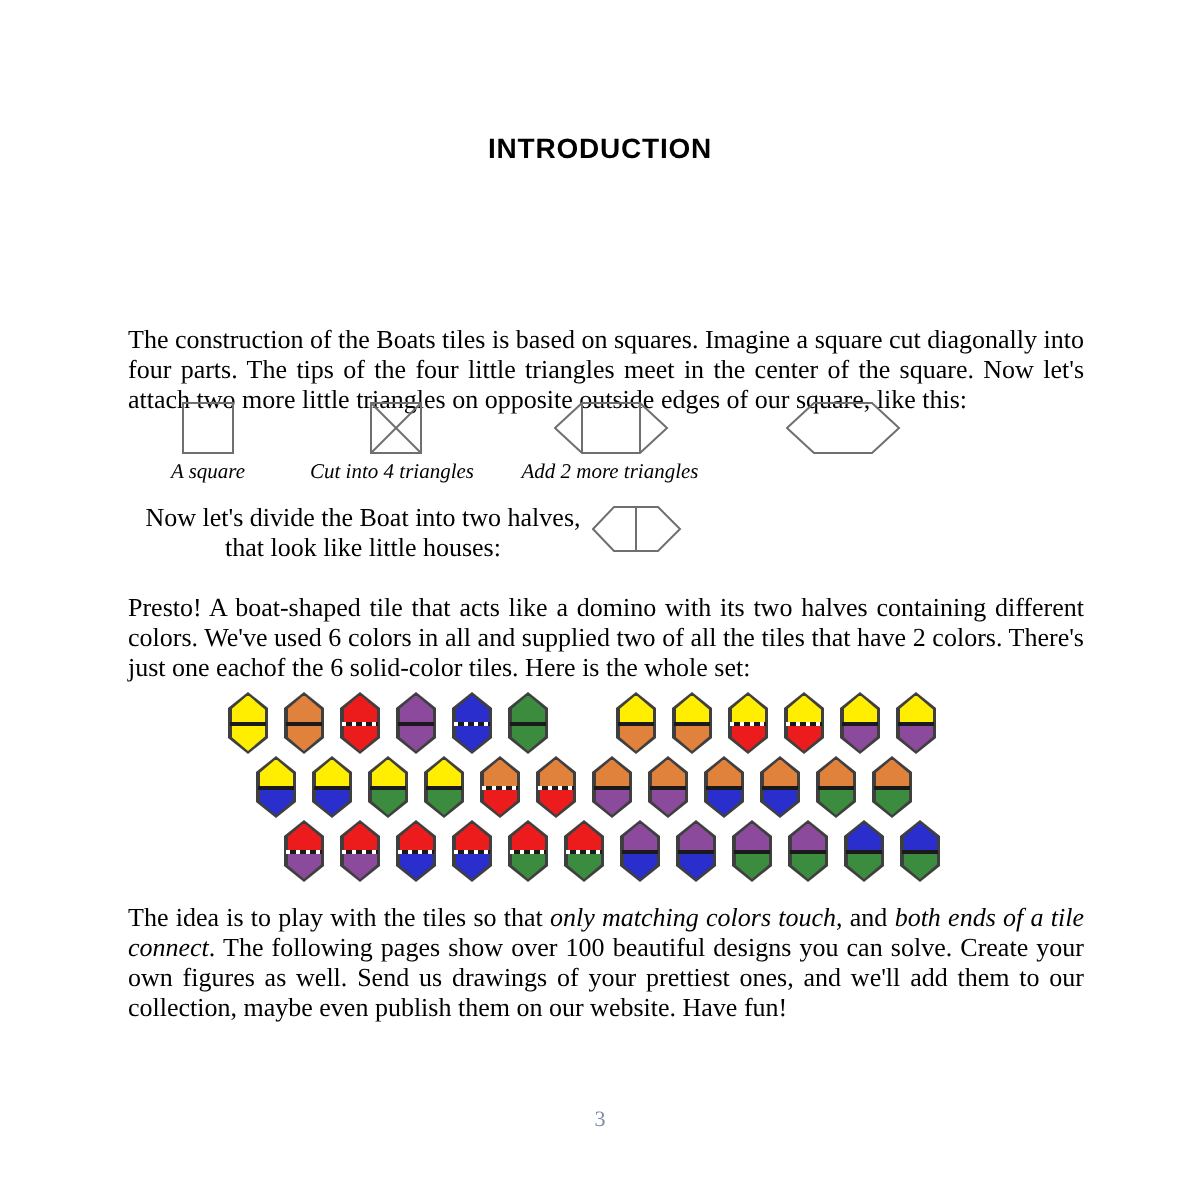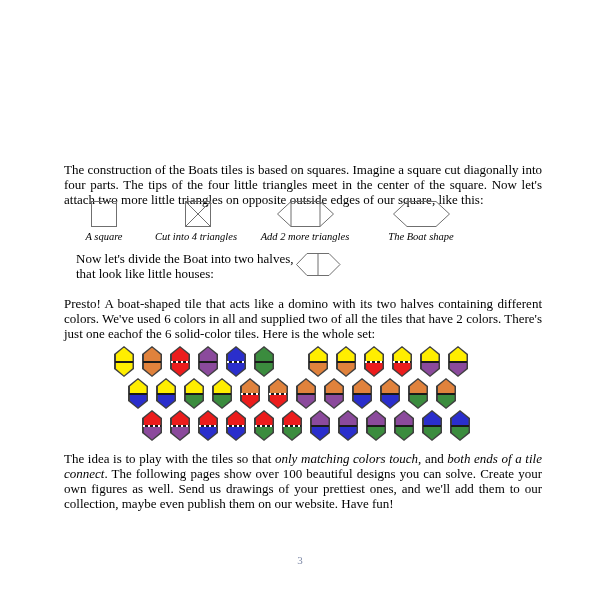--- a/index.html
+++ b/index.html
@@ -10,21 +10,21 @@
   }
   .title {
     position:absolute; top:66px; left:0; width:100%; text-align:center;
     font-family:"Liberation Sans","DejaVu Sans",sans-serif;
     font-weight:bold; font-size:14px; letter-spacing:0.4px;
   }
   .para {
     position:absolute; left:64px; width:478px;
     font-size:13px; line-height:15px; text-align:justify;
   }
-  .para.narrow { width:235px; text-align:left;margin-left:12px; }
+  .para.narrow { width:235px; text-align:center; }
   .ital { font-style:italic; }
   .shape { position:absolute; }
   .caption {
     position:absolute; top:231px; font-style:italic; font-size:10.5px;
     text-align:center; line-height:12px;
   }
   .tile-row { position:absolute; display:flex; gap:8px; }
   .tile {
     width:20px; height:31px; position:relative; background:#3f3f3f; flex:0 0 auto;
     clip-path:polygon(50% 0%,100% 26%,100% 74%,50% 100%,0% 74%,0% 26%);
@@ -40,20 +40,21 @@
   .pagenum {
     position:absolute; top:554px; left:0; width:100%; text-align:center;
     font-size:11px; color:#7f8aa8;
   }
 </style>
 </head>
 <body>
 
 <div class="page">
 
+  <div class="title">INTRODUCTION</div>
 
 
   <div class="para" style="top:162px;">The construction of the Boats tiles is based on squares. Imagine a square cut diagonally into four parts. The tips of the four little triangles meet in the center of the square. Now let's attach two more little triangles on opposite outside edges of our square, like this:</div>
 
   <svg class="shape" style="left:91px;top:201px;" width="27" height="27">
     <rect x="0.5" y="0.5" width="25" height="25" fill="none" stroke="#6f6f6f" stroke-width="1"></rect>
   </svg>
   <svg class="shape" style="left:185px;top:201px;" width="27" height="27">
     <rect x="0.5" y="0.5" width="25" height="25" fill="none" stroke="#6f6f6f" stroke-width="1"></rect>
     <line x1="0.5" y1="0.5" x2="25.5" y2="25.5" stroke="#6f6f6f" stroke-width="1"></line>
@@ -64,21 +65,20 @@
     <line x1="14" y1="0.5" x2="14" y2="25.5" stroke="#6f6f6f" stroke-width="1"></line>
     <line x1="43" y1="0.5" x2="43" y2="25.5" stroke="#6f6f6f" stroke-width="1"></line>
   </svg>
   <svg class="shape" style="left:393px;top:201px;" width="58" height="27">
     <polygon points="0.5,13 14,0.5 43,0.5 56.5,13 43,25.5 14,25.5" fill="none" stroke="#6f6f6f" stroke-width="1"></polygon>
   </svg>
 
   <div class="caption" style="left:64px;width:80px;font-family:Liberation Serif, serif;">A square</div>
   <div class="caption" style="left:146px;width:100px;">Cut into 4 triangles</div>
   <div class="caption" style="left:245px;width:120px;">Add 2 more triangles</div>
-  <div class="caption" style="left:361px;width:120px;">The Boat shape</div>
 
   <div class="para narrow" style="top:251px;">Now let's divide the Boat into two halves, that look like little houses:</div>
 
   <svg class="shape" style="left:296px;top:253px;" width="45" height="24">
     <polygon points="0.5,11.5 11,0.5 33,0.5 44,11.5 33,22.5 11,22.5" fill="none" stroke="#6f6f6f" stroke-width="1"></polygon>
     <line x1="22" y1="0.5" x2="22" y2="22.5" stroke="#6f6f6f" stroke-width="1"></line>
   </svg>
 
   <div class="para" style="top:296px;">Presto! A boat-shaped tile that acts like a domino with its two halves containing different colors. We've used 6 colors in all and supplied two of all the tiles that have 2 colors. There's just one eachof the 6 solid-color tiles. Here is the whole set:</div>
 

